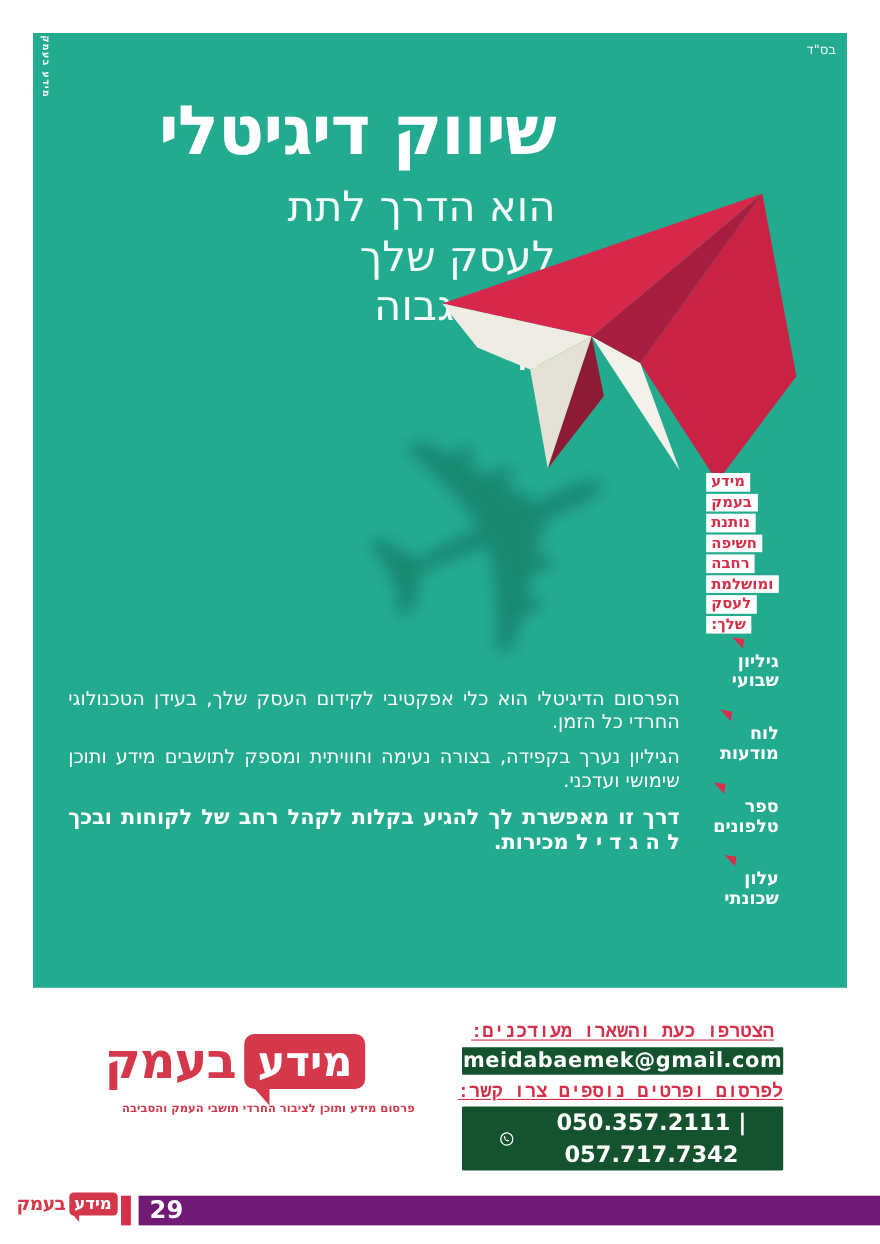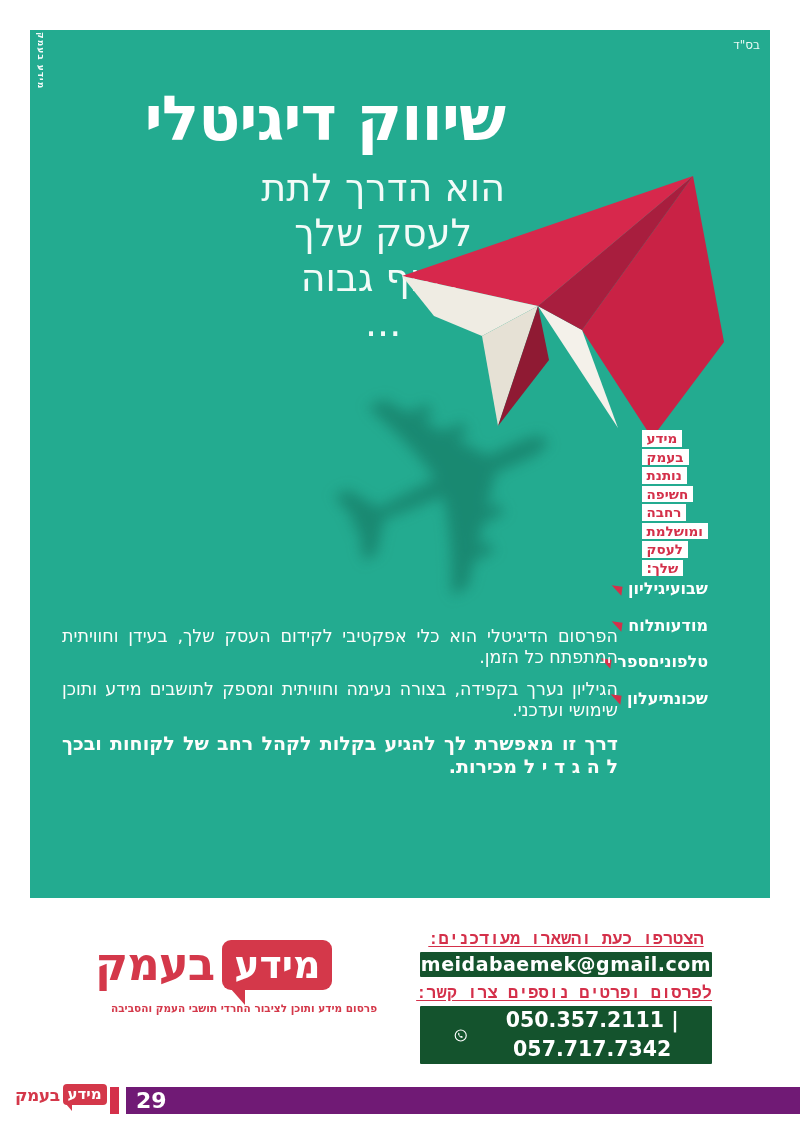--- a/index.html
+++ b/index.html
@@ -5,34 +5,34 @@
   html,body{margin:0;padding:0;background:#ffffff;}
   .page{position:relative;width:800px;height:1131px;background:#ffffff;overflow:hidden;
         font-family:"DejaVu Sans",sans-serif;}
   .card{position:absolute;left:30px;top:30px;width:740px;height:868px;background:#23ab90;overflow:hidden;}
   .bsd{position:absolute;top:8px;right:10px;color:#eafaf5;font-size:12px;}
   .side-mark{position:absolute;left:6px;top:2px;writing-mode:vertical-rl;color:#ffffff;
              font-size:9px;font-weight:bold;letter-spacing:1px;opacity:.95;}
   .title{position:absolute;top:52px;right:265px;margin:0;color:#ffffff;font-size:62px;font-weight:800;
          letter-spacing:-1px;white-space:nowrap;direction:rtl;}
   .subtitle{position:absolute;top:136px;right:265px;color:#f2fbf8;font-size:38px;line-height:45px;
-            text-align:center;direction:rtl;}
+            text-align:right;direction:rtl;}
   
   .shadow-plane{position:absolute;left:210px;top:300px;width:420px;height:320px;line-height:320px;
                 text-align:center;font-size:300px;color:rgba(10,84,67,0.40);
                 transform:rotate(-24deg);filter:blur(7px);user-select:none;}
   
   .plane-svg{position:absolute;left:300px;top:70px;}
   
   .hl-col{position:absolute;top:400px;right:62px;display:flex;flex-direction:column;align-items:flex-end;direction:rtl;}
   .hl-word{background:#ffffff;color:#d4304a;font-weight:800;font-size:13.5px;line-height:14.5px;
            padding:1px 5px;margin-bottom:2px;white-space:nowrap;}
   
   .services{position:absolute;top:550px;right:62px;display:flex;flex-direction:column;align-items:flex-end;}
-  .service{display:flex;flex-direction:row;align-items:flex-end;margin-bottom:19px;}
+  .service{display:flex;flex-direction:column;margin-bottom:19px;}
   .bullet{width:0;height:0;border-top:9px solid #d4304a;border-left:11px solid transparent;
           transform:rotate(8deg);margin:0 6px 3px 0;}
   .s-line{color:#ffffff;font-weight:800;font-size:16px;line-height:17.5px;direction:rtl;white-space:nowrap;}
   
   .copy{position:absolute;left:32px;top:596px;width:556px;direction:rtl;text-align:justify;color:#fdfdfb;}
   .copy p{margin:0 0 11px 0;font-size:17.5px;line-height:21px;}
   .copy p.b{font-weight:800;font-size:19px;line-height:23px;}
   
   .logo{position:absolute;left:95px;top:938px;display:flex;flex-direction:row-reverse;align-items:center;}
   .logo .bubble{position:relative;background:#d4384a;color:#ffffff;font-weight:800;font-size:38px;
@@ -119,21 +119,21 @@
         <div class="s-line">טלפונים</div>
       </div>
       <div class="service">
         <div class="bullet"></div>
         <div class="s-line">עלון</div>
         <div class="s-line">שכונתי</div>
       </div>
     </div>
 
     <div class="copy">
-      <p>הפרסום הדיגיטלי הוא כלי אפקטיבי לקידום העסק שלך, בעידן וחוויתית המתפתח כל הזמן.</p>
+      <p>הפרסום הדיגיטלי הוא כלי אפקטיבי לקידום העסק שלך, בעידן הטכנולוגי החרדי כל הזמן.</p>
       <p>הגיליון נערך בקפידה, בצורה נעימה וחוויתית ומספק לתושבים מידע ותוכן שימושי ועדכני.</p>
       <p class="b">דרך זו מאפשרת לך להגיע בקלות לקהל רחב של לקוחות ובכך ל ה ג ד י ל מכירות.</p>
     </div>
   </div>
 
   <div class="logo">
     <div class="bubble">
       <span>מידע</span>
       <span class="tail"></span>
     </div>

